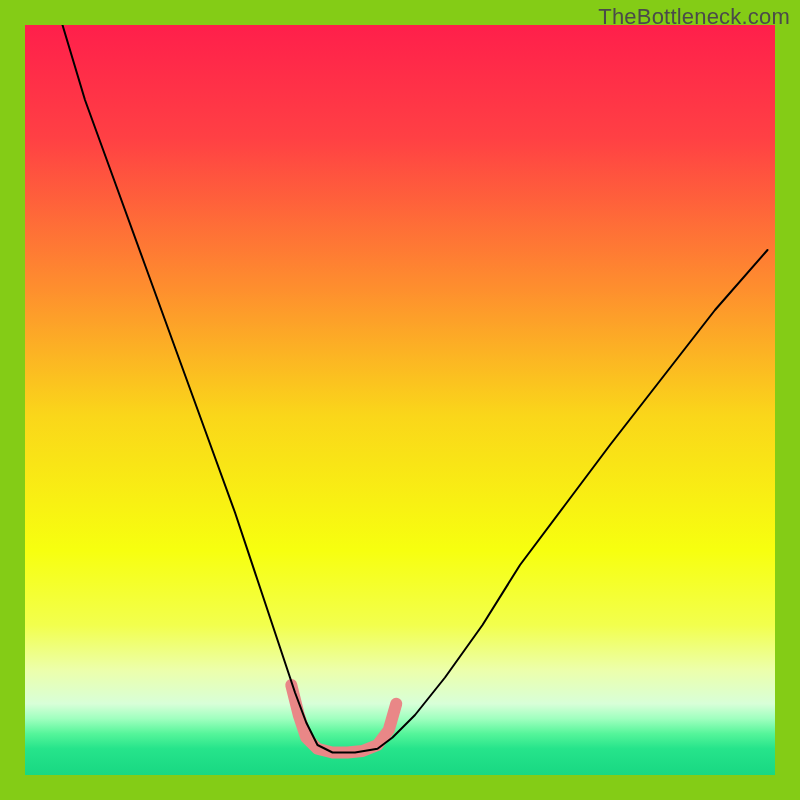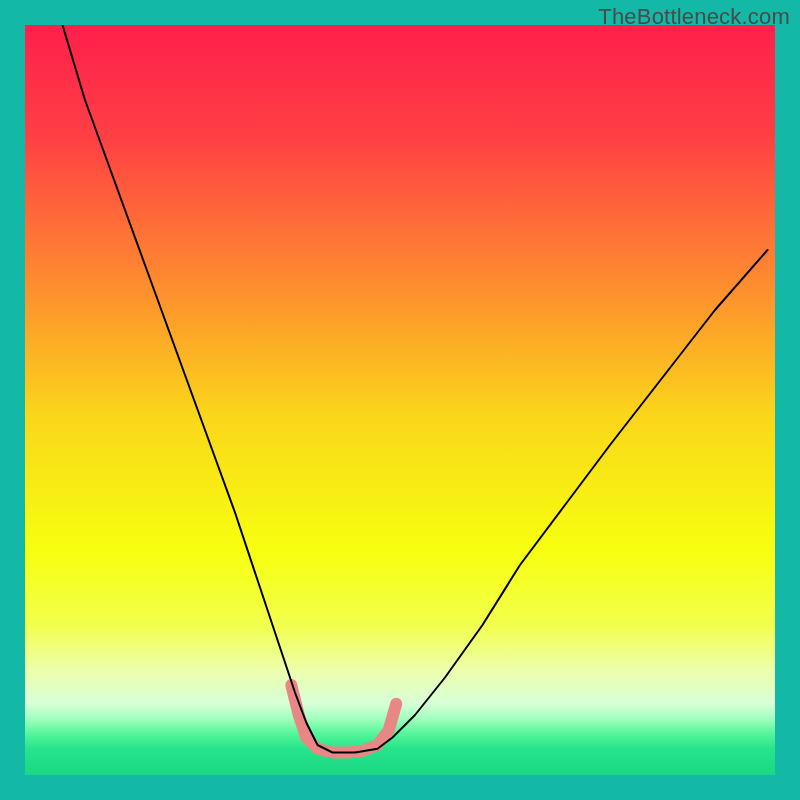--- a/index.html
+++ b/index.html
@@ -10,21 +10,21 @@
     overflow: hidden;
     background: #000;
     font-family: Arial, Helvetica, sans-serif;
   }
   .frame {
     position: absolute;
     left: 0;
     top: 0;
     width: 800px;
     height: 800px;
-    background: #14b8a6;
+    background: #84cc16;
   }
   .watermark {
     position: absolute;
     top: 4px;
     right: 10px;
     color: #4a4a4a;
     font-size: 22px;
     font-weight: 500;
     letter-spacing: 0.2px;
     z-index: 30;

